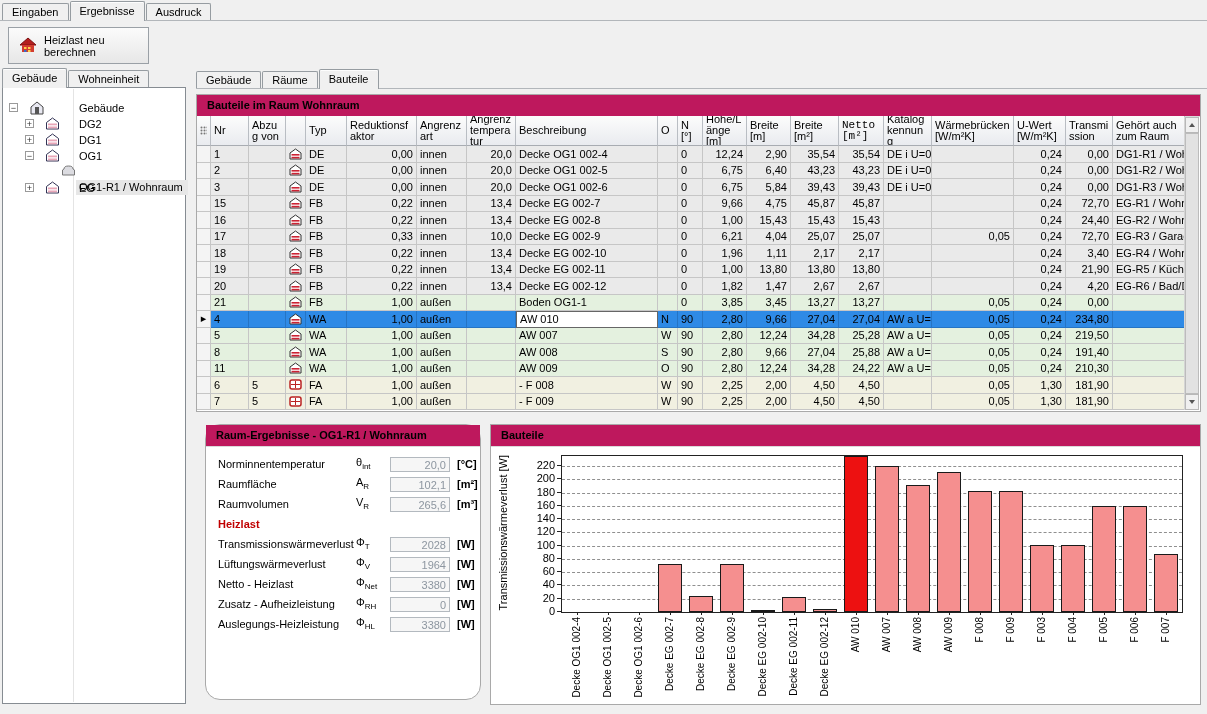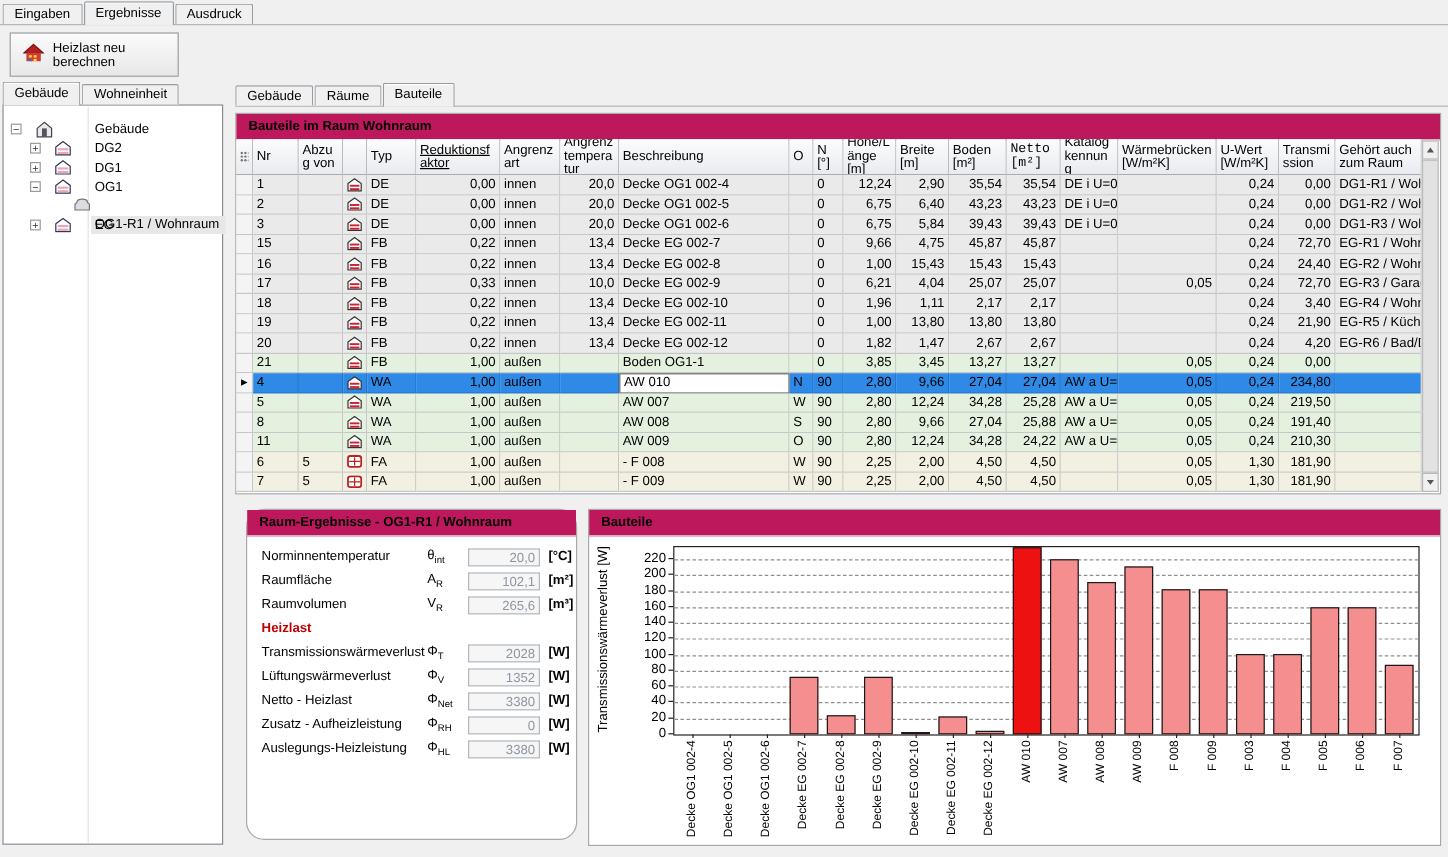--- a/index.html
+++ b/index.html
@@ -178,29 +178,29 @@
             <circle cx="7.5" cy="4.5" r="1" fill="#777"></circle>
             <circle cx="1.5" cy="7.5" r="1" fill="#777"></circle>
             <circle cx="4.5" cy="7.5" r="1" fill="#777"></circle>
             <circle cx="7.5" cy="7.5" r="1" fill="#777"></circle>
           </svg>
         </div>
         <div class="gcell l" style="width: 38px;">Nr</div>
         <div class="gcell l" style="width: 37px;">Abzug von</div>
         <div class="gcell c" style="width: 20px;"></div>
         <div class="gcell l" style="width: 41px;">Typ</div>
-        <div class="gcell r" style="width: 70px; text-decoration: underline;">Reduktionsfaktor</div>
+        <div class="gcell r" style="width: 70px;">Reduktionsfaktor</div>
         <div class="gcell l" style="width: 50px;">Angrenzart</div>
         <div class="gcell r" style="width: 49px;">Angrenztemperatur</div>
         <div class="gcell l" style="width: 142px;">Beschreibung</div>
         <div class="gcell l" style="width: 20px;">O</div>
         <div class="gcell l" style="width: 25px;">N [°]</div>
         <div class="gcell r" style="width: 44px;">Höhe/Länge [m]</div>
         <div class="gcell r" style="width: 44px;">Breite [m]</div>
-        <div class="gcell r" style="width: 48px;">Boden [m²]</div>
+        <div class="gcell r" style="width: 48px;">Breite [m²]</div>
         <div class="gcell r" style="width: 45px; font-family: Liberation Mono, monospace;">Netto [m²]</div>
         <div class="gcell l" style="width: 48px;">Katalogkennung</div>
         <div class="gcell r" style="width: 82px;">Wärmebrücken [W/m²K]</div>
         <div class="gcell r" style="width: 52px;">U-Wert [W/m²K]</div>
         <div class="gcell r" style="width: 47px;">Transmission</div>
         <div class="gcell l" style="width: 72px;">Gehört auch zum Raum</div>
       </div>
       <div class="grow gray">
         <div class="gcell c marker" style="width: 14px;"></div>
         <div class="gcell l" style="width: 38px;">1</div>
@@ -687,21 +687,21 @@
       </div>
       <div class="resrow" style="top: 88px;">
         <span class="reslabel">Transmissionswärmeverlust</span>
         <span class="ressym">Φ<sub>T</sub></span>
         <span class="resval">2028</span>
         <span class="resunit">[W]</span>
       </div>
       <div class="resrow" style="top: 108px;">
         <span class="reslabel">Lüftungswärmeverlust</span>
         <span class="ressym">Φ<sub>V</sub></span>
-        <span class="resval">1352</span>
+        <span class="resval">1964</span>
         <span class="resunit">[W]</span>
       </div>
       <div class="resrow" style="top: 128px;">
         <span class="reslabel">Netto - Heizlast</span>
         <span class="ressym">Φ<sub>Net</sub></span>
         <span class="resval">3380</span>
         <span class="resunit">[W]</span>
       </div>
       <div class="resrow" style="top: 148px;">
         <span class="reslabel">Zusatz - Aufheizleistung</span>

